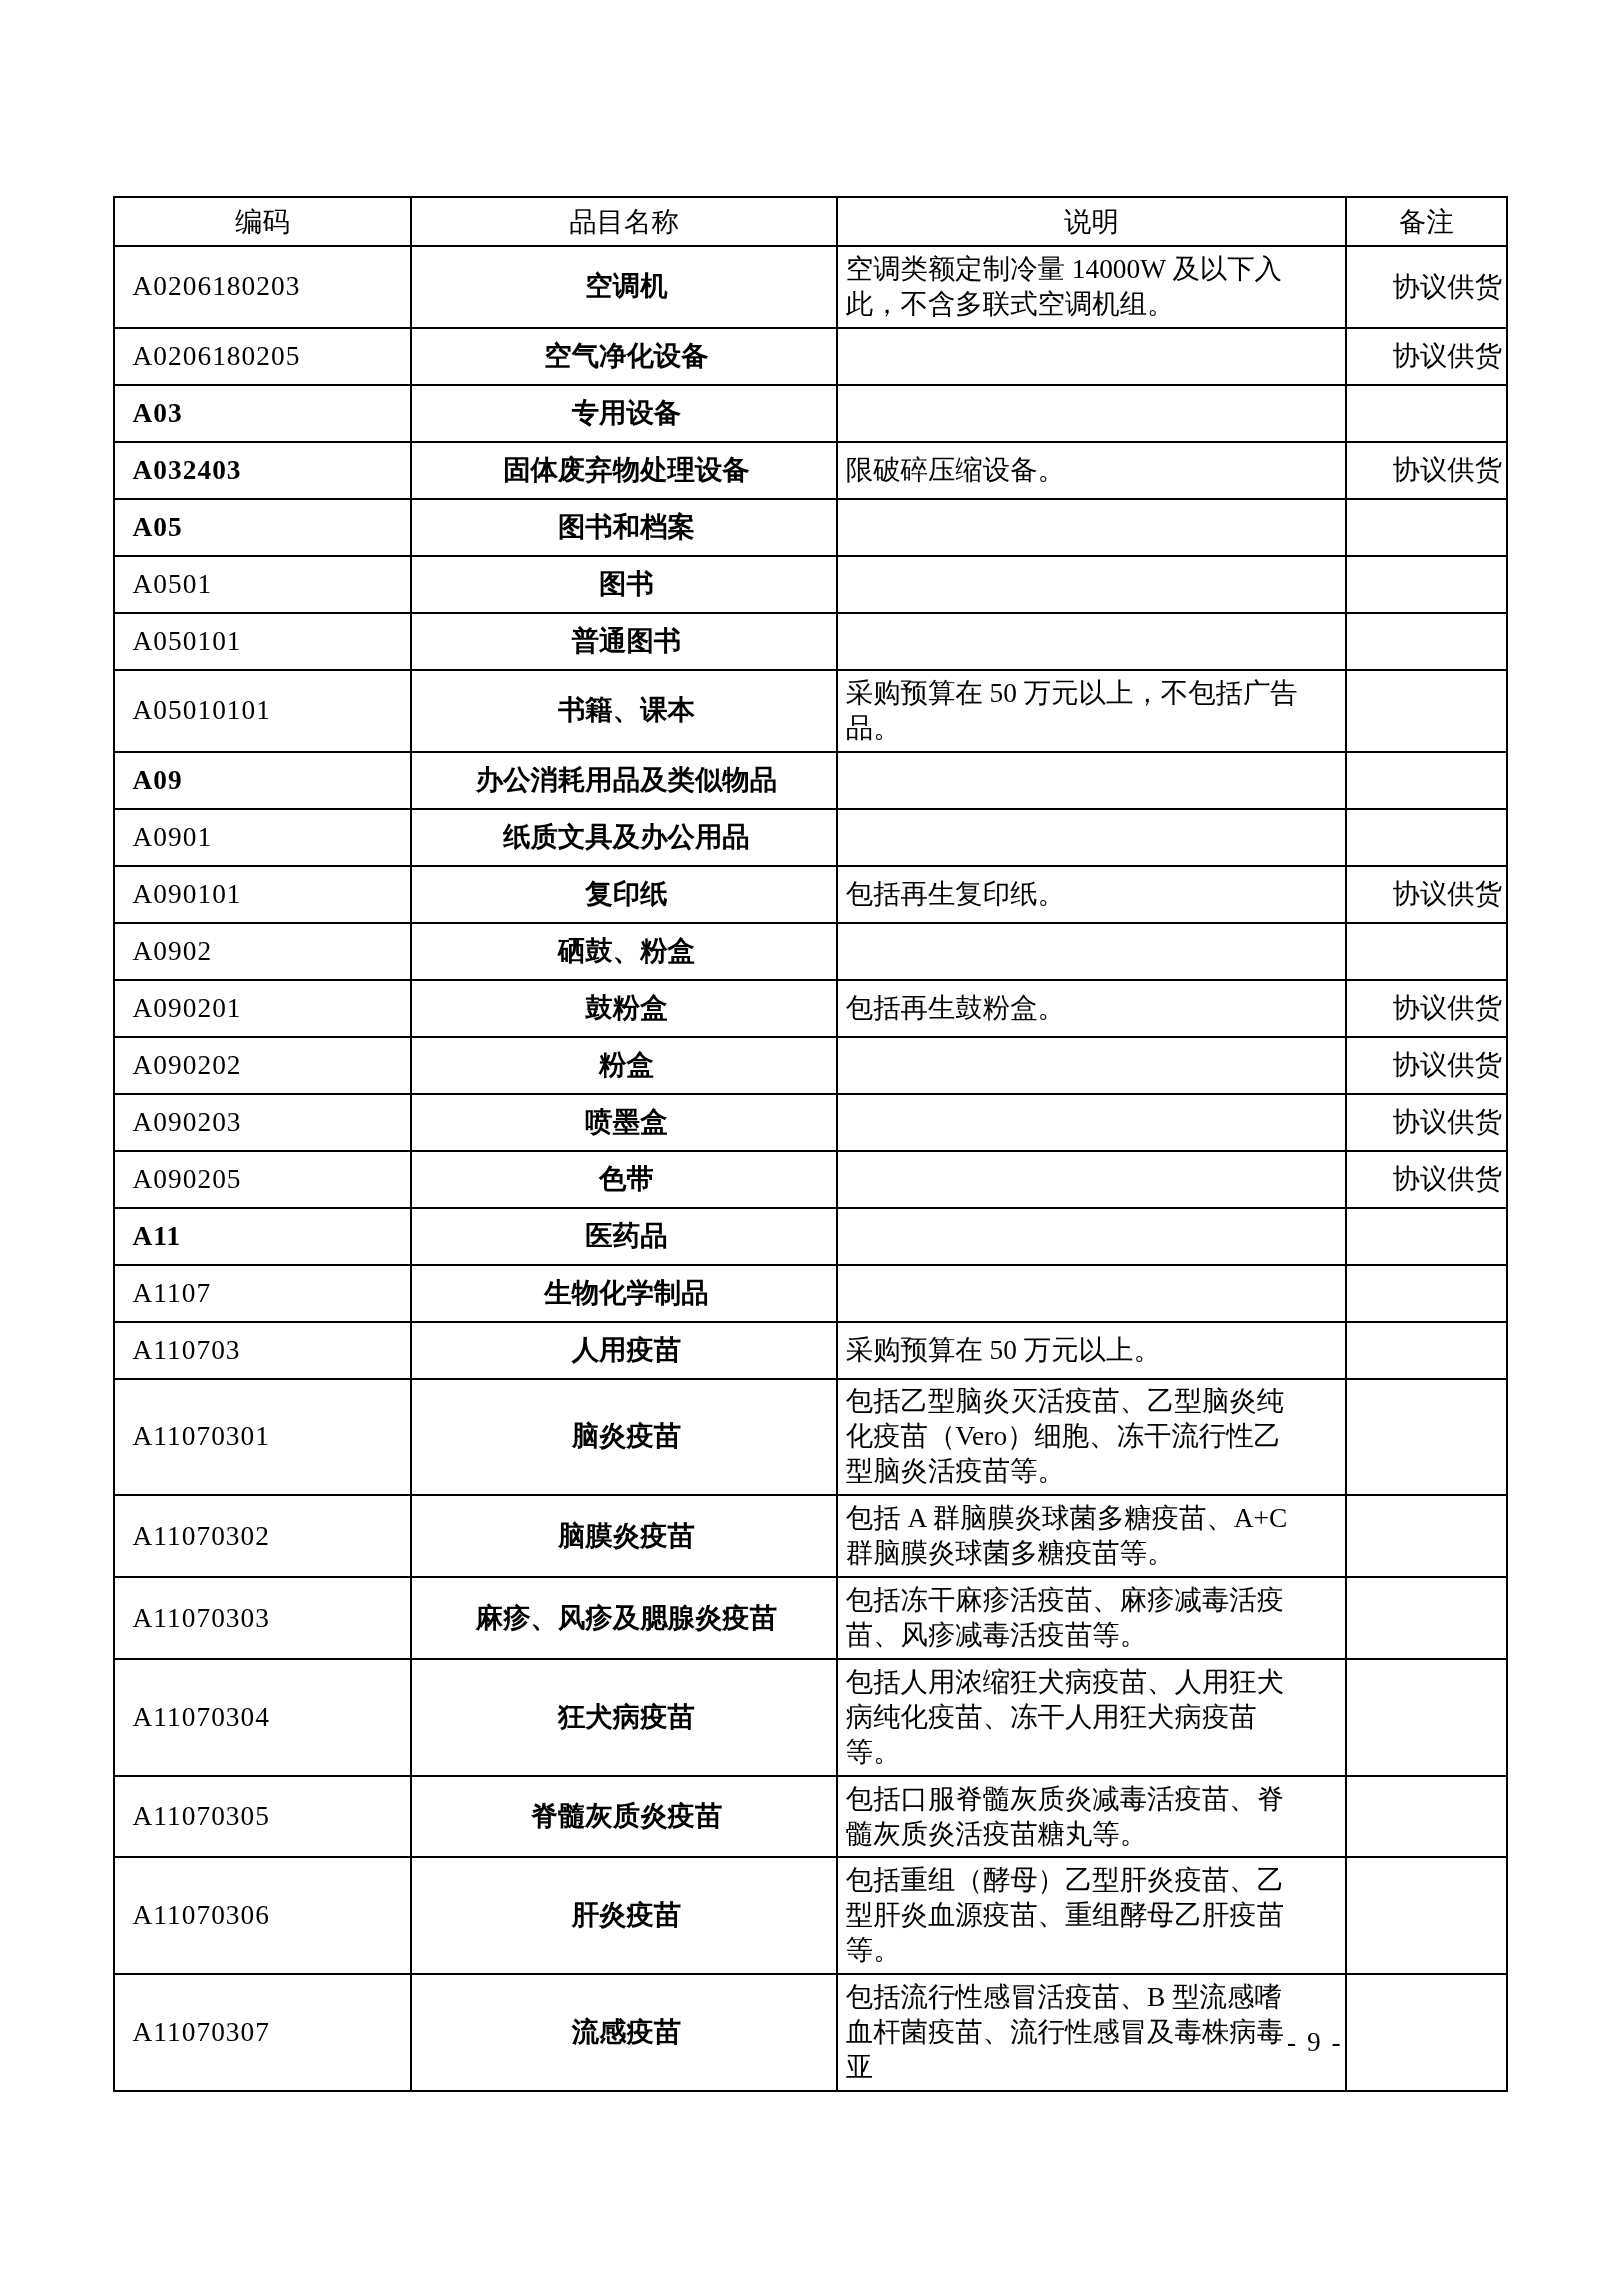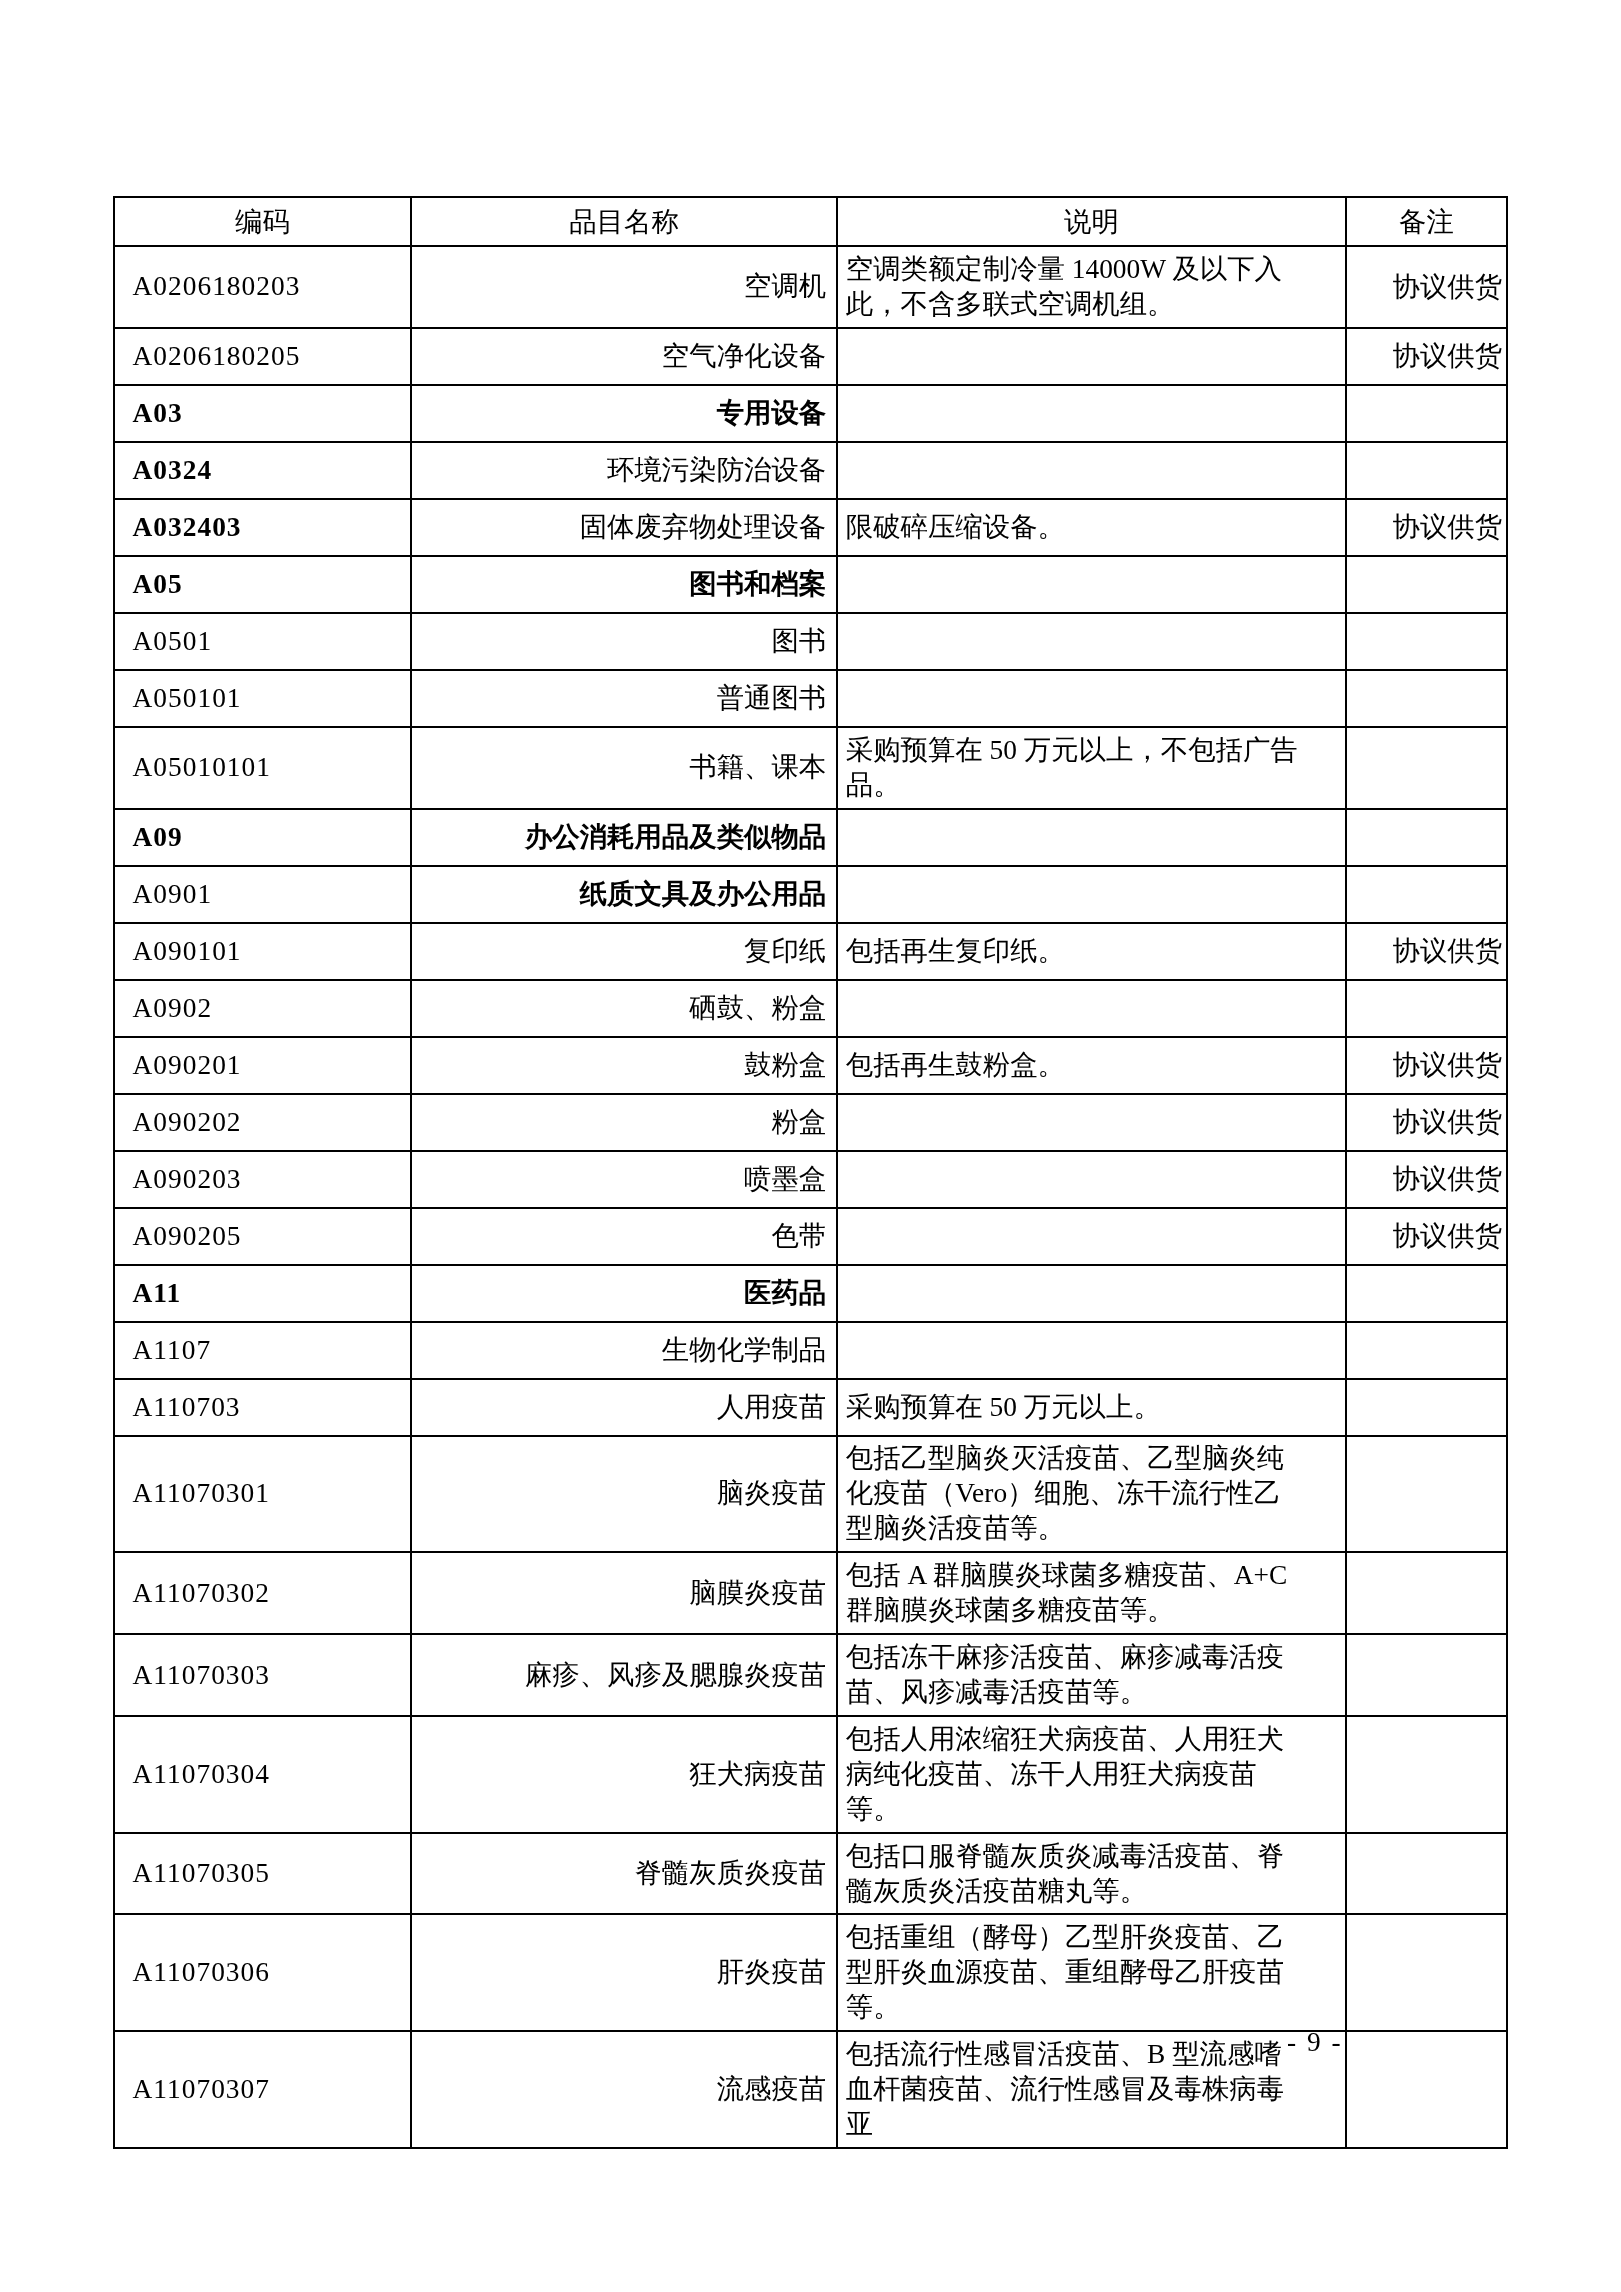--- a/index.html
+++ b/index.html
@@ -48,22 +48,23 @@
     text-align: center;
     padding: 2px 3.9px;
   }
   .doc-table td.cell-code {
     padding: 3.9px 7.8px 3.9px 17.6px;
     text-align: left;
     letter-spacing: 1px;
   }
   .doc-table td.cell-name {
     padding: 3.9px 9.8px 3.9px 14.7px;
-    text-align: right;
+    text-align: center;
     line-height: 35px;
+    font-weight: bold;
   }
   .doc-table td.cell-desc {
     padding: 4.9px 37px 4.9px 7.8px;
     text-align: left;
     line-height: 35px;
     margin-top: 12px;
   }
   .doc-table td.cell-remark {
     padding: 3.9px 3.9px;
     text-align: right;
@@ -116,26 +117,20 @@
       <td class="cell-remark">协议供货</td>
     </tr>
 
     <tr>
       <td class="cell-code bold">A03</td>
       <td class="cell-name bold">专用设备</td>
       <td class="cell-desc"></td>
       <td class="cell-remark"></td>
     </tr>
 
-    <tr>
-      <td class="cell-code bold">A0324</td>
-      <td class="cell-name">环境污染防治设备</td>
-      <td class="cell-desc"></td>
-      <td class="cell-remark"></td>
-    </tr>
 
     <tr>
       <td class="cell-code bold">A032403</td>
       <td class="cell-name">固体废弃物处理设备</td>
       <td class="cell-desc">限破碎压缩设备。</td>
       <td class="cell-remark">协议供货</td>
     </tr>
 
     <tr>
       <td class="cell-code bold">A05</td>

